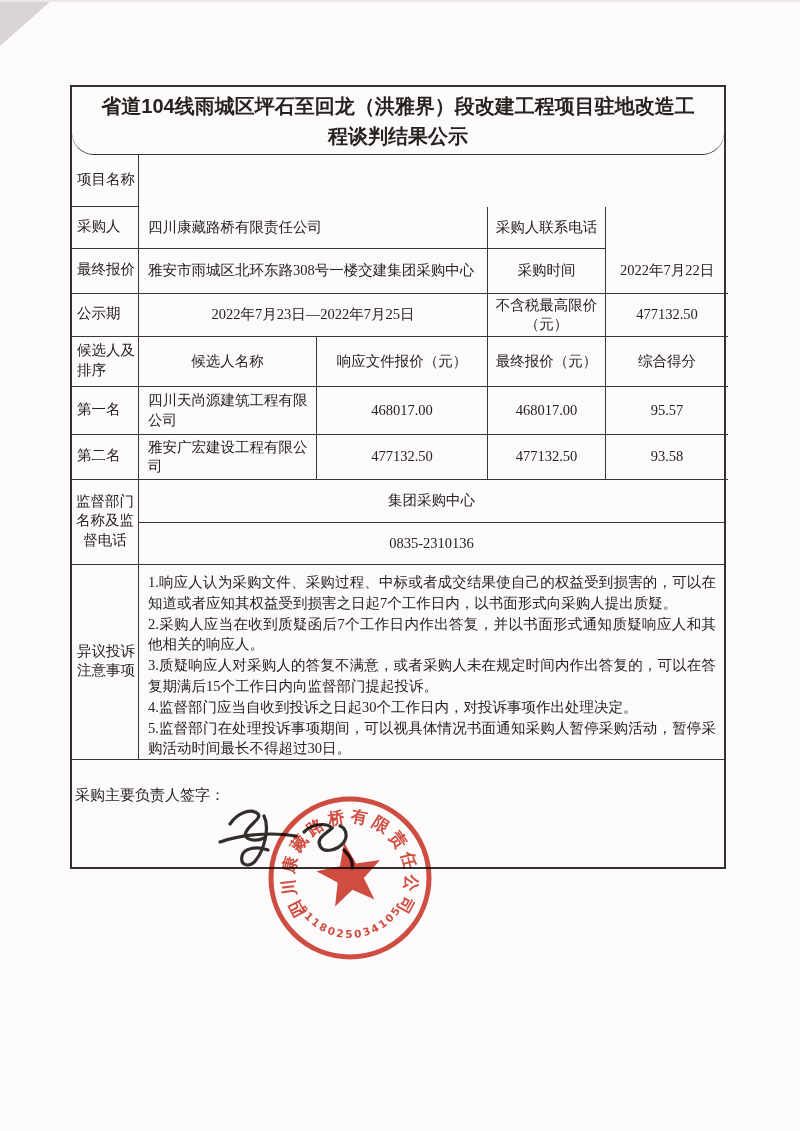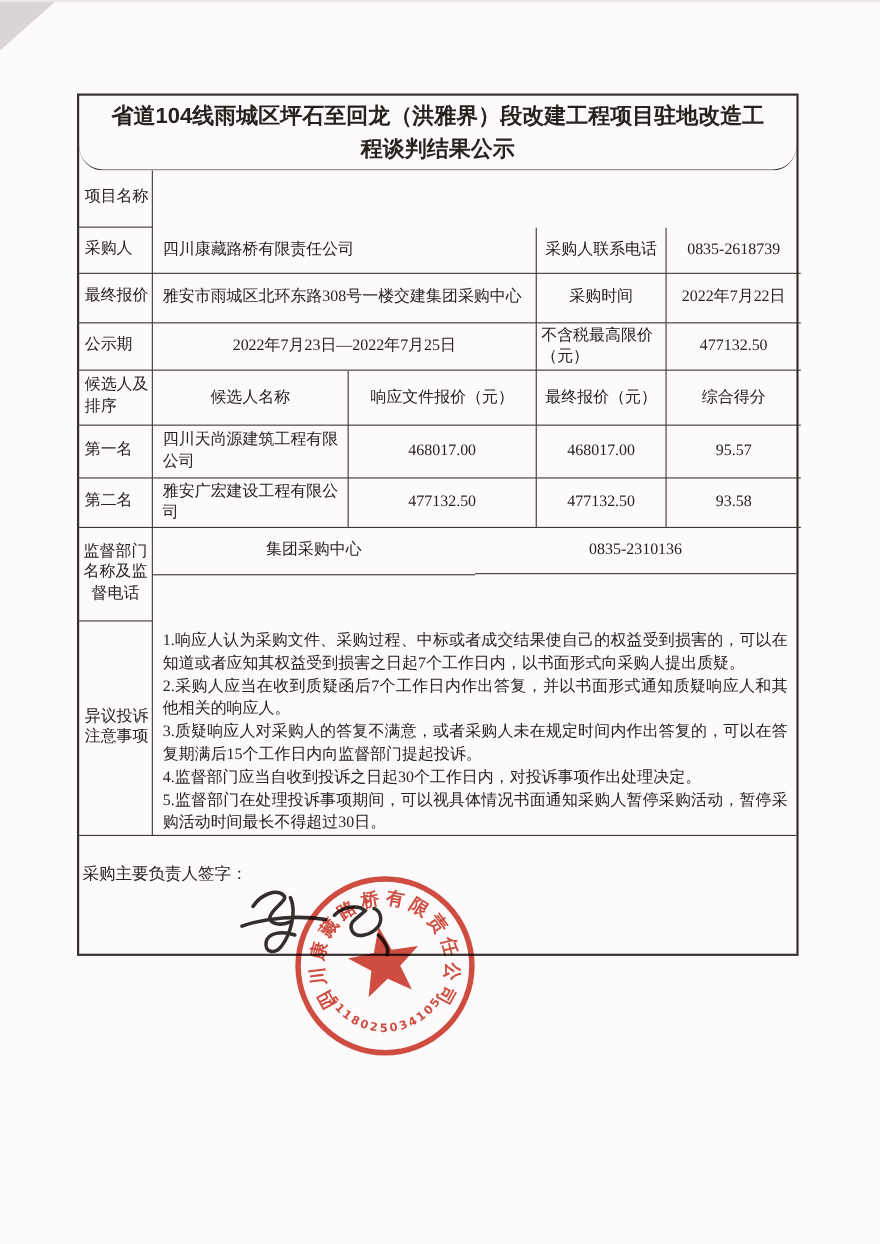--- a/index.html
+++ b/index.html
@@ -40,31 +40,31 @@
   .wA { flex:0 0 67px;font-family:Liberation Mono, monospace; }
   .wB { flex:0 0 178px; }
   .wC { flex:0 0 171px; }
   .wD { flex:0 0 118px; }
   .wE { flex:0 0 122px; }
   .wBC { flex:0 0 349px; }
   .wREST { flex:1 1 auto; }
   .label { padding:2px 3px 2px 5px; }
   .clabel { padding:2px 3px; justify-content:center; text-align:center; }
   .vleft { justify-content:flex-start; text-align:left; padding-left:9px; padding-right:6px; }
-  .vcenter { justify-content:center; padding:2px 4px; }
+  .vcenter { justify-content:center; text-align:center; padding:2px 4px; }
   .title-cell {
     width:100%; box-sizing:border-box;
     border-bottom:1.8px solid #35312d;
     font-family:"Liberation Sans","DejaVu Sans",sans-serif;
     font-weight:bold; font-size:20px; line-height:30px;
     text-align:center; padding:4px 20px 0 20px;
     display:block;
     border-radius:22px;
   }
-  .stack { display:flex; flex-direction:row; flex:1 1 auto; }
+  .stack { display:flex; flex-direction:column; flex:1 1 auto; }
   .stack .cell { width:100%; }
   .objection-text {
     display:block; padding:7px 8px 0 9px;
     font-size:14.5px; line-height:20.8px; text-align:justify;
   }
   .sig-cell {
     width:100%; box-sizing:border-box; display:flex; align-items:center;
     padding-left:3px; font-size:15px;
   }
   .signature-svg { position:absolute; left:212px; top:798px; mix-blend-mode:multiply; }
@@ -86,21 +86,20 @@
     </div>
 
     <div class="row" style="height:52px">
       <div class="cell wA label">项目名称</div>
     </div>
 
     <div class="row" style="height:42px">
       <div class="cell wA label">采购人</div>
       <div class="cell wBC vleft">四川康藏路桥有限责任公司</div>
       <div class="cell wD vcenter">采购人联系电话</div>
-      <div class="cell wE vcenter lastcol">0835-2618739</div>
     </div>
 
     <div class="row" style="height:45px">
       <div class="cell wA label">最终报价</div>
       <div class="cell wBC vleft">雅安市雨城区北环东路308号一楼交建集团采购中心</div>
       <div class="cell wD vcenter">采购时间</div>
       <div class="cell wE vcenter lastcol">2022年7月22日</div>
     </div>
 
     <div class="row" style="height:43px">

